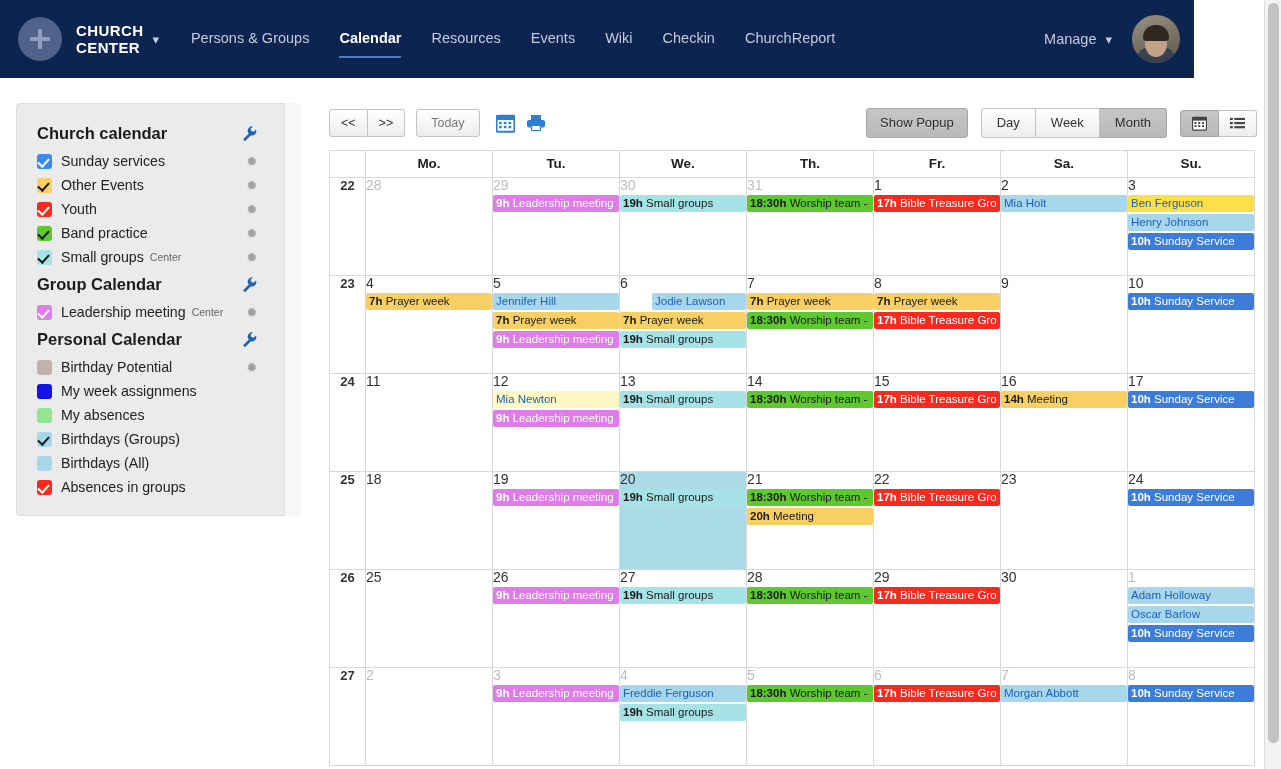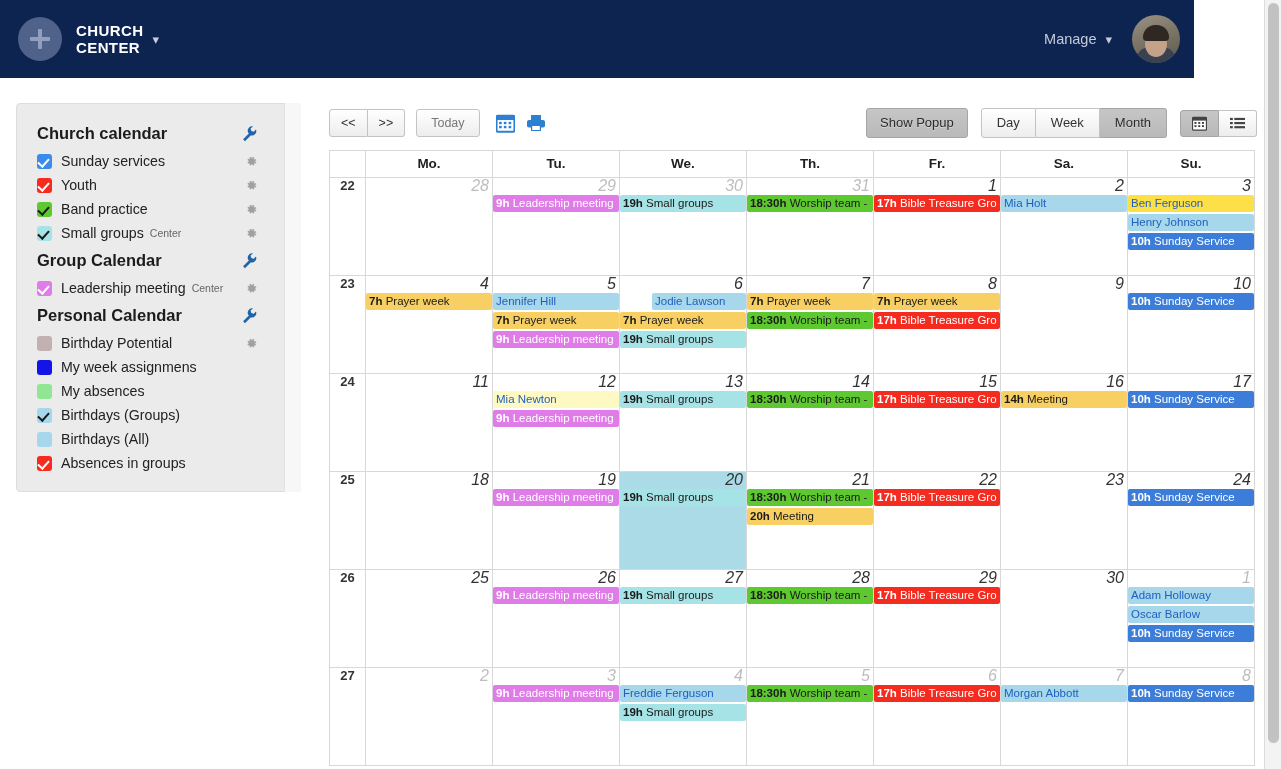--- a/index.html
+++ b/index.html
@@ -151,42 +151,50 @@
     border:1px solid #d8d8d8;vertical-align:top;height:98px;
     padding:0;background:#ffffff;
   }
   td.wk{
     width:36px;text-align:center;font-size:13px;font-weight:bold;color:#333333;
     padding-top:4px;background:#ffffff;
   }
   td.day{padding:3px 2px 0 2px;overflow:hidden;}
   td.day.today{background:#aadbe6;}
   .daynum{
-    text-align:right;font-size:16px;color:#333333;padding:0 3px 2px 0;
+    font-size:14px;color:#333333;padding:0 3px 2px 0;
     line-height:15px;
-    font-style:italic;
   }
   .daynum.other{color:#bdbdbd;}
   .chip{
     font-size:11.5px;line-height:13px;border-radius:2px;
     padding:2px 3px;margin-bottom:2px;white-space:nowrap;overflow:hidden;
   }
   .chip b{font-weight:bold;}
   .chip .ctitle{font-weight:normal;}
 </style>
 </head>
 <body>
 
 <div id="navbar">
   <div class="brand-logo"></div>
   <div class="brand-text">
     <div>CHURCH</div>
     <div>CENTER</div>
   </div>
   <div class="brand-caret">▾</div>
+  <div class="nav-links" id="nav-links">
+      <a class="nav-link" href="#">Persons &amp; Groups</a>
+      <a class="nav-link active" href="#">Calendar</a>
+      <a class="nav-link" href="#">Resources</a>
+      <a class="nav-link" href="#">Events</a>
+      <a class="nav-link" href="#">Wiki</a>
+      <a class="nav-link" href="#">Checkin</a>
+      <a class="nav-link" href="#">ChurchReport</a>
+    </div>
   <div class="nav-right">
     <span class="manage-label">Manage</span>
     <span class="manage-caret">▾</span>
     <div class="avatar">
       <div class="body"></div>
       <div class="face"></div>
       <div class="hair"></div>
     </div>
   </div>
 </div>
@@ -196,20 +204,30 @@
       <span>Church calendar</span>
       <span class="wrench">
         <svg class="icon" width="17" height="17" viewBox="0 0 16 16" aria-hidden="true">
           <path d="M11.4 1.2a4.2 4.2 0 0 0-4 6.9L2 13.5l1.7 1.7 5.4-5.4a4.2 4.2 0 0 0 5-5.6L12 6.3 9.7 5.6 9 3.3l2.4-2.1z" fill="#1f64a8"></path>
         </svg>
       </span>
     </div>
     <div class="cal-item">
       <span class="swatch checked" style="background: rgb(59, 139, 235);"></span>
       <span class="cal-label">Sunday services</span>
+      <span class="gear">
+        <svg class="icon" width="13" height="13" viewBox="0 0 16 16" aria-hidden="true">
+          <path d="M8 5.1A2.9 2.9 0 1 0 8 10.9 2.9 2.9 0 0 0 8 5.1zm0 4.4a1.5 1.5 0 1 1 0-3 1.5 1.5 0 0 1 0 3z" fill="#9a9a9a"></path>
+          <path d="M14 9.2l-1.3-.5a4.8 4.8 0 0 0 0-1.4l1.3-.5-.7-1.8-1.3.5a4.9 4.9 0 0 0-1-1l.5-1.3L9.7 2l-.5 1.3a4.8 4.8 0 0 0-1.4 0L7.3 2l-1.8.7.5 1.3a4.9 4.9 0 0 0-1 1L3.7 4.5 3 6.3l1.3.5a4.8 4.8 0 0 0 0 1.4L3 8.7l.7 1.8 1.3-.5a4.9 4.9 0 0 0 1 1l-.5 1.3 1.8.7.5-1.3a4.8 4.8 0 0 0 1.4 0l.5 1.3 1.8-.7-.5-1.3a4.9 4.9 0 0 0 1-1l1.3.5.7-1.8z" fill="#9a9a9a" opacity=".85"></path>
+        </svg>
+      </span>
+    </div>
+    <div class="cal-item">
+      <span class="swatch checked dark-check" style="background: rgb(248, 207, 99);"></span>
+      <span class="cal-label">Other Events</span>
       <span class="gear">
         <svg class="icon" width="13" height="13" viewBox="0 0 16 16" aria-hidden="true">
           <path d="M8 5.1A2.9 2.9 0 1 0 8 10.9 2.9 2.9 0 0 0 8 5.1zm0 4.4a1.5 1.5 0 1 1 0-3 1.5 1.5 0 0 1 0 3z" fill="#9a9a9a"></path>
           <path d="M14 9.2l-1.3-.5a4.8 4.8 0 0 0 0-1.4l1.3-.5-.7-1.8-1.3.5a4.9 4.9 0 0 0-1-1l.5-1.3L9.7 2l-.5 1.3a4.8 4.8 0 0 0-1.4 0L7.3 2l-1.8.7.5 1.3a4.9 4.9 0 0 0-1 1L3.7 4.5 3 6.3l1.3.5a4.8 4.8 0 0 0 0 1.4L3 8.7l.7 1.8 1.3-.5a4.9 4.9 0 0 0 1 1l-.5 1.3 1.8.7.5-1.3a4.8 4.8 0 0 0 1.4 0l.5 1.3 1.8-.7-.5-1.3a4.9 4.9 0 0 0 1-1l1.3.5.7-1.8z" fill="#9a9a9a" opacity=".85"></path>
         </svg>
       </span>
     </div>
     <div class="cal-item">
       <span class="swatch checked" style="background: rgb(244, 43, 30);"></span>
       <span class="cal-label">Youth</span>

